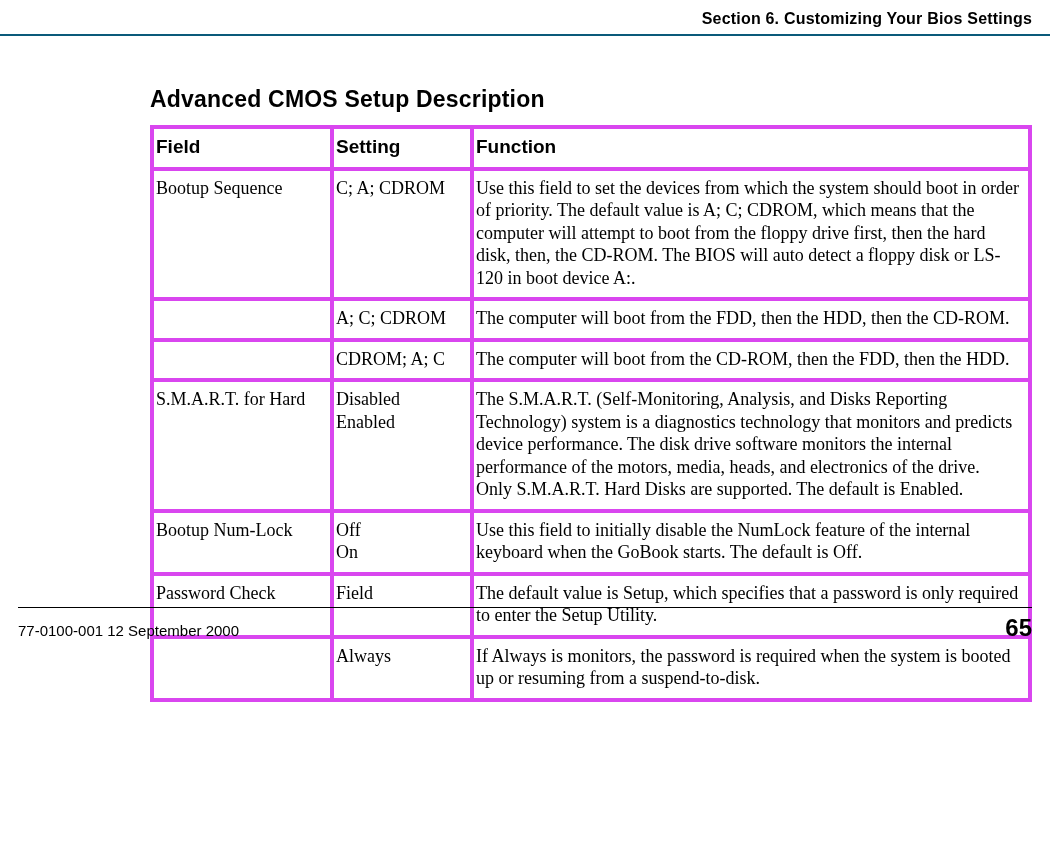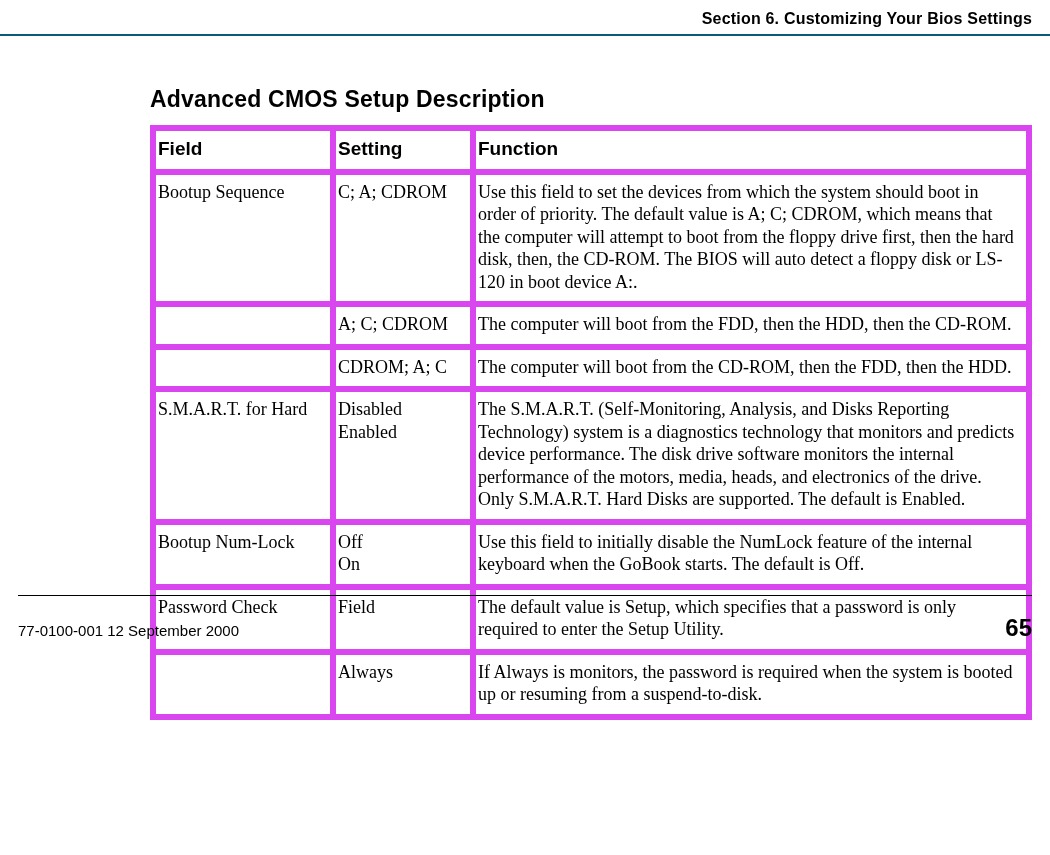--- a/index.html
+++ b/index.html
@@ -47,38 +47,38 @@
   }
   table.cmos {
     border-collapse: collapse;
     width: 100%;
     table-layout: fixed;
   }
   table.cmos col.c1 { width: 180px; }
   table.cmos col.c2 { width: 140px; }
   table.cmos col.c3 { }
   table.cmos th, table.cmos td {
-    border: 6px solid #d946ef;
+    border: 4px solid #d946ef;
     vertical-align: top;
     padding: 6px 8px 8px 2px;
     font-size: 18px;
     line-height: 1.25;
   }
   table.cmos th {
     font-family: Arial, Helvetica, sans-serif;
     font-weight: 900;
     font-size: 19px;
     text-align: left;
   }
   .footer {
     position: absolute;
     left: 18px; right: 18px;
     bottom: 14px;
     border-top: 1px solid #000;
-    padding-top: 18px;
+    padding-top: 6px;
     display: flex;
     justify-content: space-between;
     align-items: baseline;
     font-family: "Arial Narrow", Arial, Helvetica, sans-serif;
     font-stretch: condensed;
     font-size: 15px;
   }
   .footer .pn {
     font-weight: 700;
     font-size: 24px;

